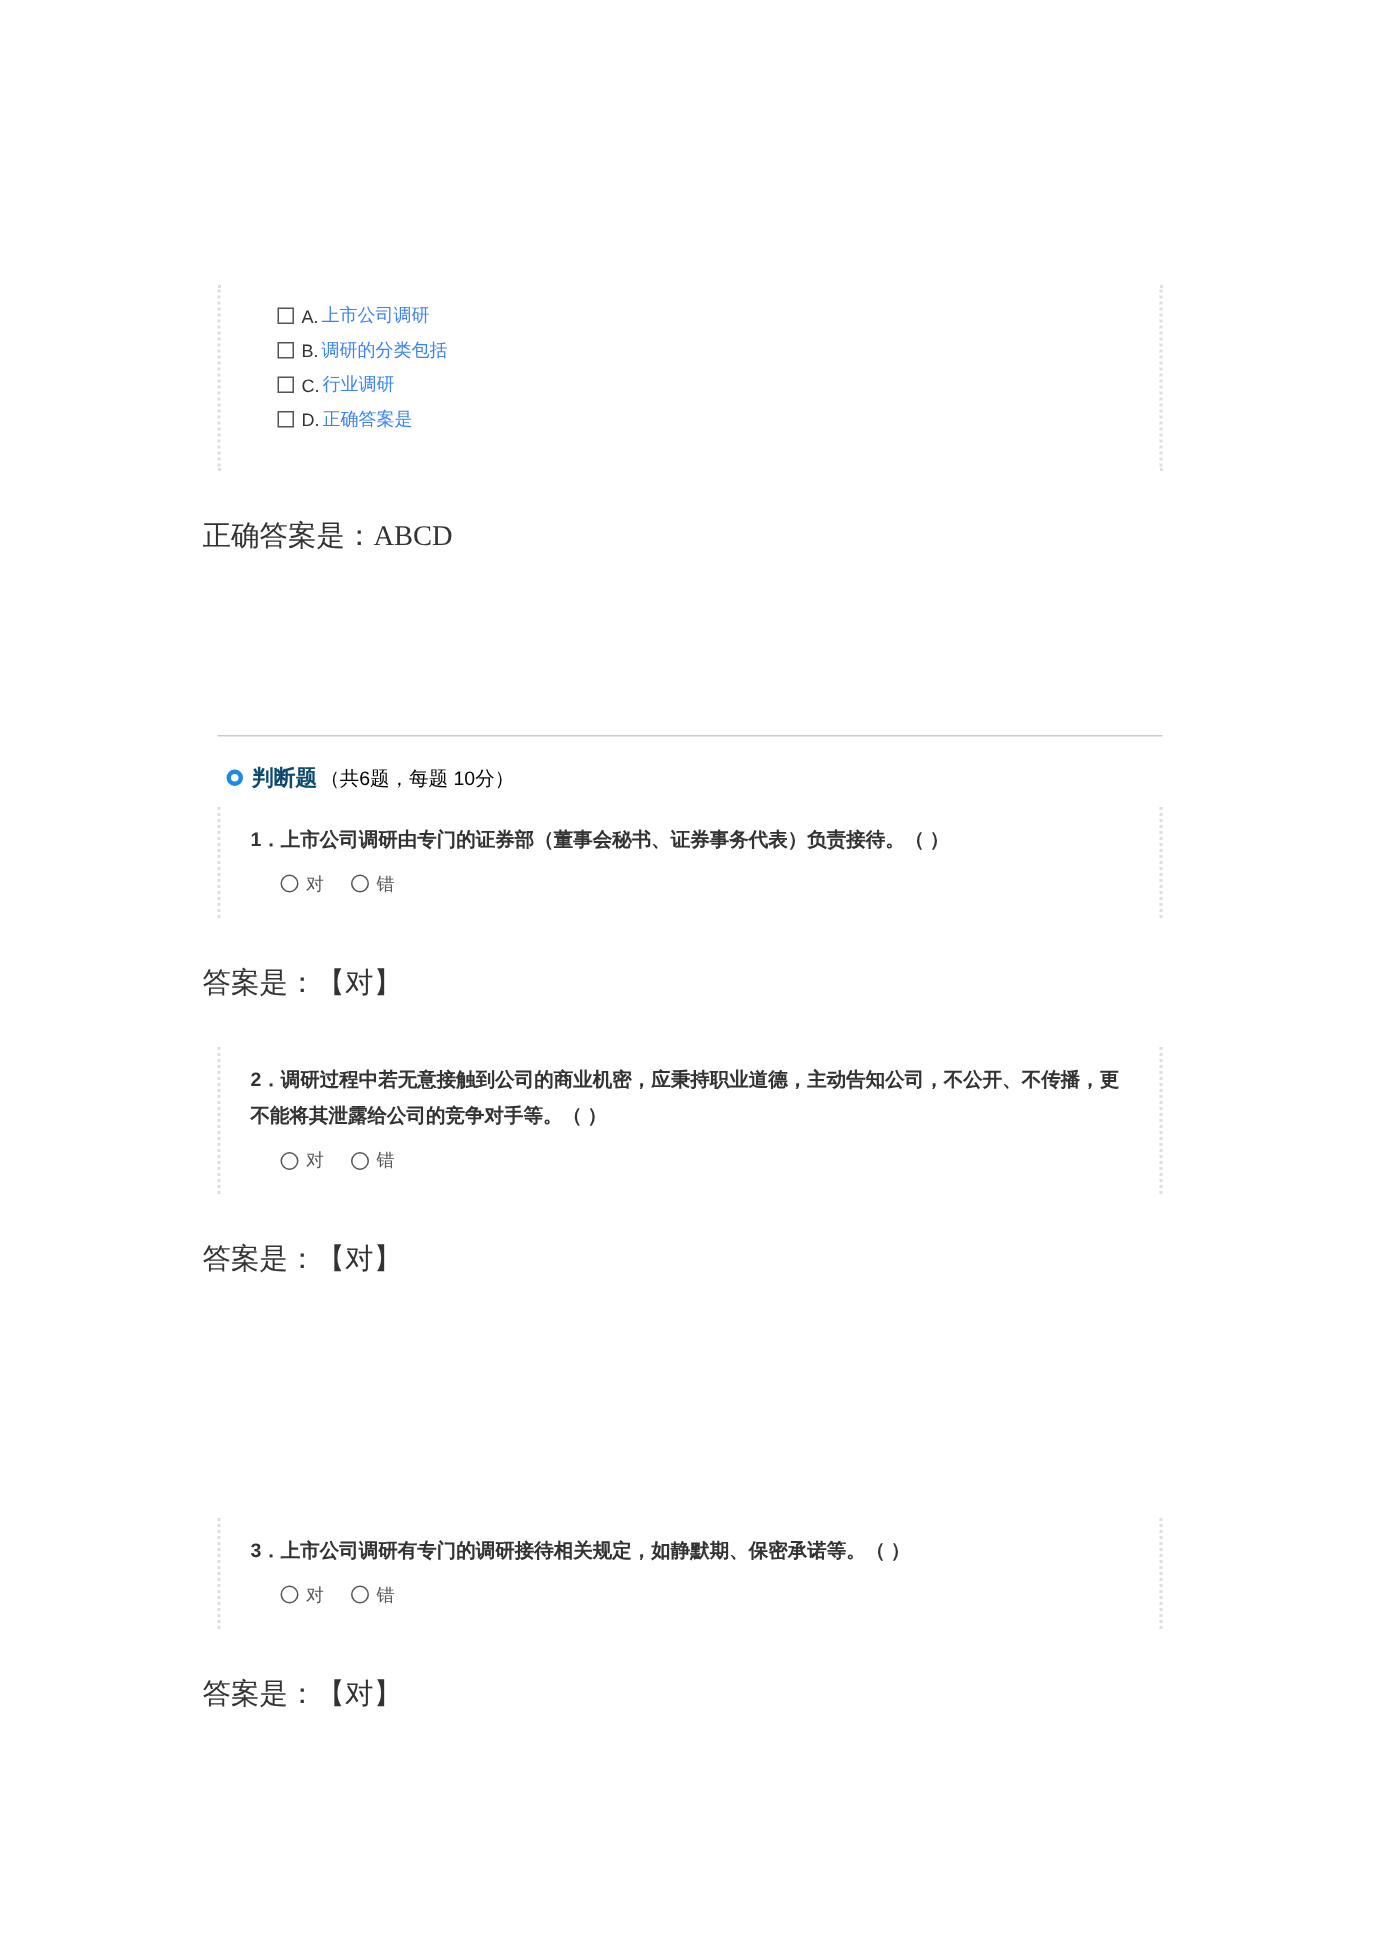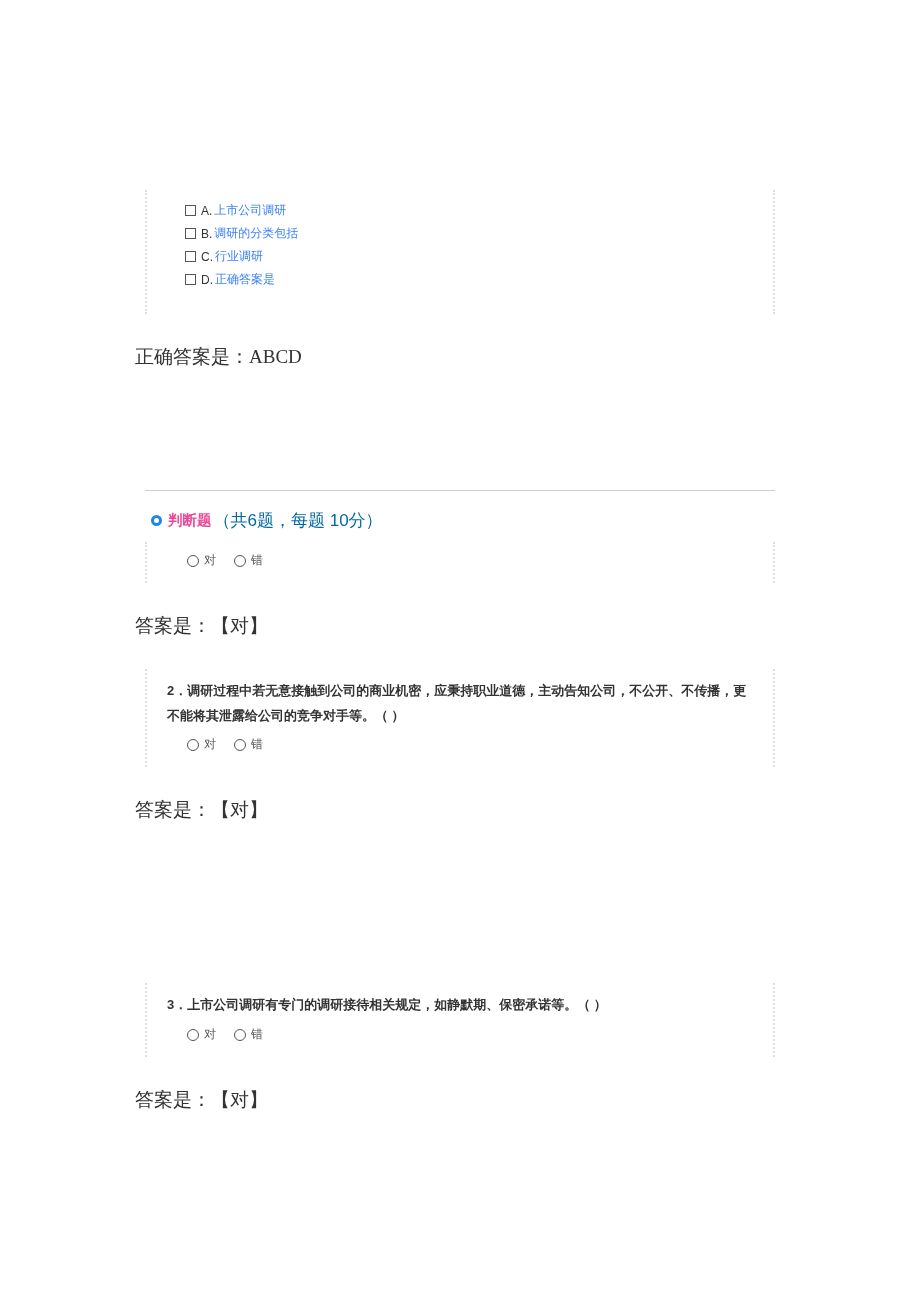--- a/index.html
+++ b/index.html
@@ -68,27 +68,27 @@
     }
     .bullet-ring {
       width: 11px;
       height: 11px;
       border: 3px solid #1e88e5;
       border-radius: 50%;
       margin-right: 6px;
       flex-shrink: 0;
     }
     .section-title {
-      color: #ec4899;
+      color: #0c4a6e;
       font-weight: bold;
       font-size: 14.5px;
     }
     .section-sub {
-      color: #0369a1;
-      font-size: 17px;
+      color: #000000;
+      font-size: 13px;
       margin-left: 2px;
     }
     .tf-box {
       margin: 10px 145px 0 145px;
       border-left: 2px dotted #ddd;
       border-right: 2px dotted #ddd;
       padding: 10px 20px 14px 20px;
       background: #fff;
     }
     .tf-title {
@@ -154,20 +154,21 @@
 <div class="spacer-mid"></div>
 <div class="section-divider"></div>
 
 <div class="section-header">
   <span class="bullet-ring"></span>
   <span class="section-title">判断题</span>
   <span class="section-sub">（共6题，每题 10分）</span>
 </div>
 
 <div class="tf-box">
+  <div class="tf-title">1．上市公司调研由专门的证券部（董事会秘书、证券事务代表）负责接待。（ ）</div>
   <div class="tf-options">
     <div class="tf-opt">
       <span class="radio-out"></span>
       <span>对</span>
     </div>
     <div class="tf-opt">
       <span class="radio-out"></span>
       <span>错</span>
     </div>
   </div>

